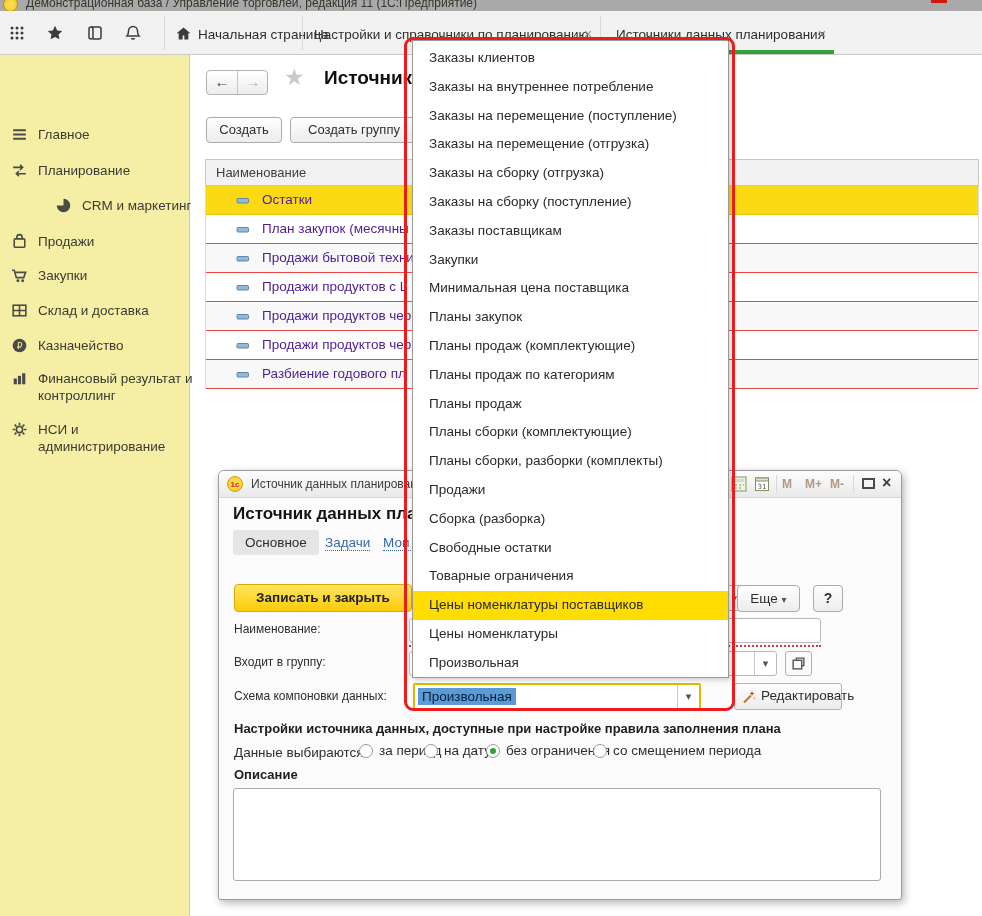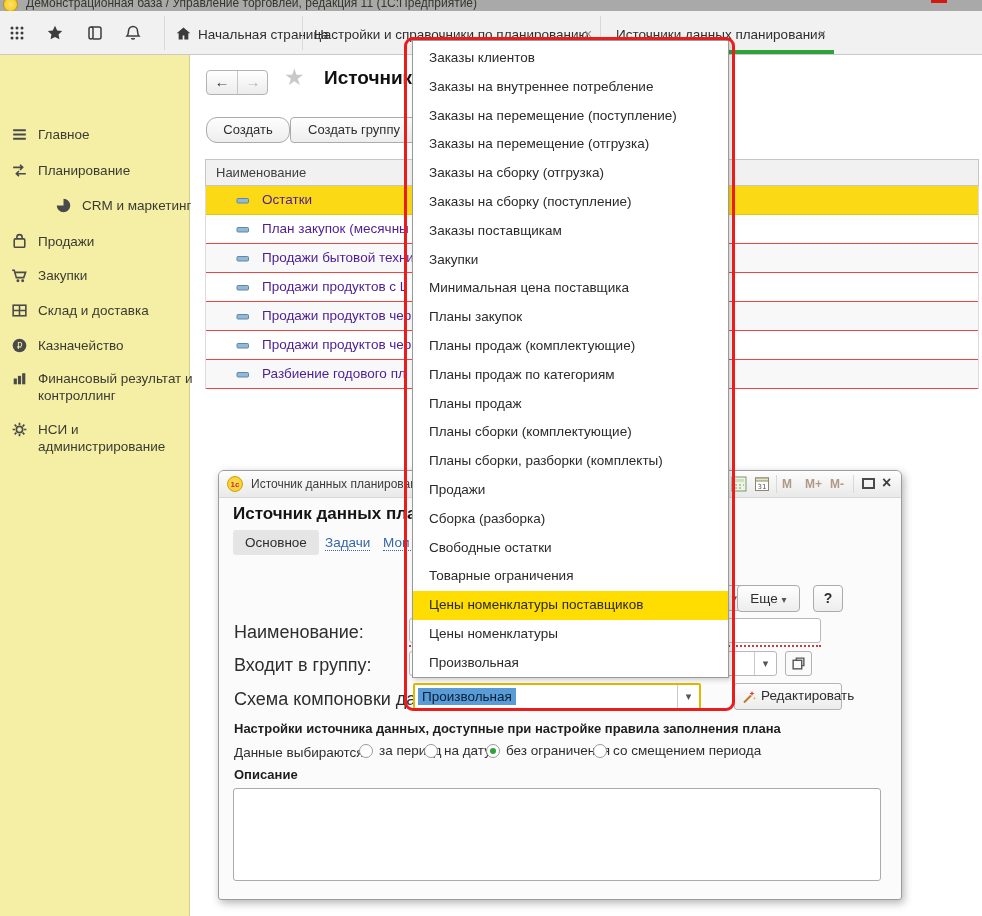--- a/index.html
+++ b/index.html
@@ -33,21 +33,21 @@
   
   .histbtn{position:absolute;left:206px;top:70px;width:62px;height:25px;border:1px solid #b3b3b3;border-radius:4px;
            background:linear-gradient(#fff,#ececec);box-sizing:border-box;}
   .histbtn span{position:absolute;top:0;width:30px;height:23px;text-align:center;line-height:22px;font-size:15px;cursor:pointer;}
   .bk{left:0;border-right:1px solid #c6c6c6;color:#3c3c3c;}
   .fw{left:31px;color:#b6b6b6;}
   .pg-star{position:absolute;left:284px;top:64px;font-size:23px;color:#c9c9c9;cursor:pointer;}
   .pg-title{position:absolute;left:324px;top:67px;font-size:19px;font-weight:bold;color:#101010;white-space:nowrap;}
   .btn{position:absolute;height:26px;border:1px solid #ababab;border-radius:4px;background:linear-gradient(#fefefe,#ededed);
        font-size:13px;color:#2e2e2e;text-align:center;line-height:24px;box-sizing:border-box;cursor:pointer;}
-  #btn-create{left:206px;top:117px;width:84px;border-radius:11px;}
+  #btn-create{left:206px;top:117px;width:76px;}
   #btn-create-group{left:290px;top:117px;width:128px;}
   .thead{position:absolute;left:205px;top:159px;width:774px;height:27px;background:#f1f1f1;border:1px solid #c6c6c6;
          box-sizing:border-box;font-size:13px;color:#3e3e3e;line-height:25px;padding-left:10px;}
   .tbody{position:absolute;left:205px;top:186px;width:774px;height:203px;border-left:1px solid #dcdcdc;
          border-right:1px solid #dcdcdc;border-bottom:1px solid #cfcfcf;box-sizing:border-box;}
   .trow{position:absolute;left:0;width:100%;height:29px;border-bottom:1px solid #ef4444;box-sizing:border-box;background:#fff;cursor:pointer;}
   .trow.alt{background:#f8f8f8;}
   .trow.sel{background:var(--selected-row-yellow);border-bottom:1px solid #e4c40c;}
   .dash{position:absolute;left:30px;top:11px;width:14px;height:8px;}
   .trow-label{position:absolute;left:56px;top:6px;font-size:13.5px;color:#4c1d95;white-space:nowrap;}
@@ -75,21 +75,21 @@
           line-height:26px;box-sizing:border-box;cursor:pointer;}
   .hidden-btn{position:absolute;left:422px;top:114px;width:104px;height:26px;border:1px solid #b3b3b3;border-radius:3px;
           background:linear-gradient(#fefefe,#ededed);text-align:right;padding-right:7px;line-height:24px;color:#555;
           font-size:11px;box-sizing:border-box;cursor:pointer;}
   .more-btn{position:absolute;left:518px;top:114px;width:63px;height:27px;border:1px solid #ababab;border-radius:4px;
           background:linear-gradient(#fefefe,#ededed);font-size:13.5px;color:#2e2e2e;text-align:center;line-height:25px;
           box-sizing:border-box;cursor:pointer;}
   .help-btn{position:absolute;left:594px;top:114px;width:30px;height:27px;border:1px solid #ababab;border-radius:4px;
           background:linear-gradient(#fefefe,#ededed);font-size:14px;font-weight:bold;color:#2e2e2e;text-align:center;
           line-height:25px;box-sizing:border-box;cursor:pointer;}
-  .flabel{position:absolute;left:15px;font-size:18px;color:#2e2e2e;white-space:nowrap;}
+  .flabel{position:absolute;left:15px;font-size:12px;color:#2e2e2e;white-space:nowrap;}
   .f-name{position:absolute;left:190px;top:147px;width:412px;height:25px;border:1px solid #b9b9b9;border-radius:3px;
           background:#fff;box-sizing:border-box;}
   .f-name-req{position:absolute;left:190px;top:174px;width:412px;height:0;border-top:2px dotted #cc3b3b;}
   .f-group{position:absolute;left:190px;top:180px;width:368px;height:25px;border:1px solid #b9b9b9;border-radius:3px;
           background:#fff;box-sizing:border-box;}
   .combo-arr{position:absolute;right:0;top:0;width:21px;height:100%;border-left:1px solid #c9c9c9;text-align:center;
           color:#555;font-size:11px;line-height:22px;cursor:pointer;}
   .f-group-open{position:absolute;left:566px;top:180px;width:27px;height:25px;border:1px solid #b3b3b3;border-radius:3px;
           background:#fafafa;box-sizing:border-box;cursor:pointer;}
   .f-group-open .ic{position:absolute;left:5px;top:4px;width:15px;height:15px;}
@@ -351,20 +351,21 @@
       <span class="vsep" style="left:634px;top:4px;height:18px"></span>
       <span class="dlg-max"></span>
       <span class="dlg-close">×</span>
     </div>
 
     <div class="dlg-heading">Источник данных планирования</div>
     <span class="dlg-tab-chip">Основное</span>
     <span class="dlg-link" id="lnk-tasks">Задачи</span>
     <span class="dlg-link" id="lnk-notes">Мои заметки</span>
 
+    <div class="save-btn">Записать и закрыть</div>
     <div class="hidden-btn">▾</div>
     <div class="more-btn"><span>Еще</span> <span style="font-size:10px;color:#555">▾</span></div>
     <div class="help-btn">?</div>
 
     <span class="flabel" style="top:151px">Наименование:</span>
     <div class="f-name" title=""></div>
     <div class="f-name-req"></div>
 
     <span class="flabel" style="top:184px">Входит в группу:</span>
     <div class="f-group">

